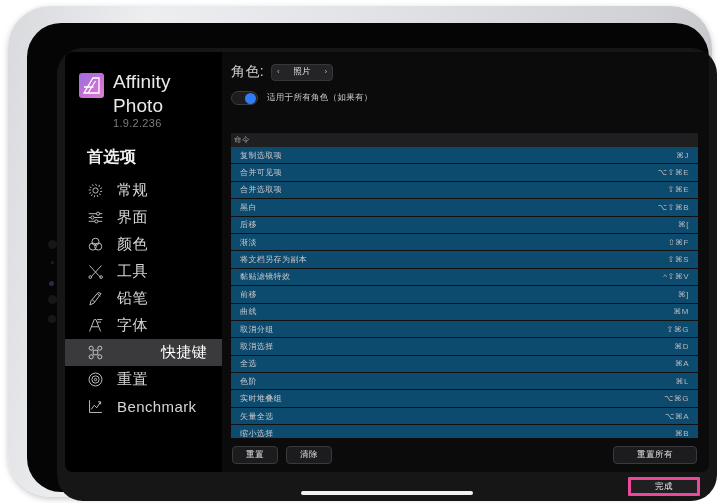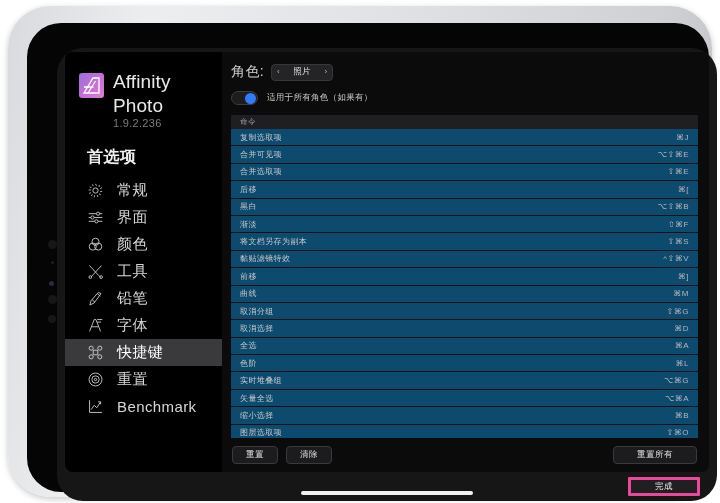--- a/index.html
+++ b/index.html
@@ -75,21 +75,21 @@
   #app-title { font-size: 19px; color: #e9e9ec; letter-spacing: .1px; line-height: 24px; }
   #app-version { font-size: 11px; color: #7d7d82; letter-spacing: .3px; margin-top: -1px; }
   #prefs-heading {
     font-size: 16px; color: #f0f0f2; font-weight: 700;
     padding: 18px 0 9px 22px; letter-spacing: .5px;
   }
   .nav-item {
     display: flex; align-items: center;
     height: 27px; padding-left: 22px;
   }
-  .nav-item.selected { background: #3a3a3c; }
+  .nav-item.selected { background: #3a3a3c; gap: 44px; }
   .nav-icon { width: 17px; height: 17px; flex: none; color: #c6c6c9; }
   .nav-icon svg { display: block; }
   .nav-label {
     margin-left: 13px; font-size: 15px; color: #d6d6d9; letter-spacing: .4px;
   }
   .nav-item.selected .nav-label { color: #ffffff; }
 
   
   #panel { flex: 1; background: #0b0b0b; padding: 10px 11px 0 9px; display: flex; flex-direction: column; }
   #role-row { display: flex; align-items: center; height: 20px; }
@@ -110,24 +110,24 @@
     position: relative; flex: none;
   }
   #toggle-knob {
     position: absolute; right: 1px; top: 1px;
     width: 11px; height: 11px; border-radius: 50%;
     background: #2f7cf6;
   }
   #toggle-label { margin-left: 9px; font-size: 8.5px; color: #c9c9cd; letter-spacing: .3px; }
 
   #list-header {
-    margin-top: 9px; height: 14px;
+    margin-top: 27px; height: 14px;
     background: #1f1f21;
     display: flex; align-items: center;
-    padding-left: 9px;
+    padding-left: 3px;
     border-radius: 1px;
   }
   #list-header span { font-size: 7.5px; color: #9a9a9f; letter-spacing: .4px; }
 
   #cmd-list { flex: 1; background: #0c4a6e; overflow: hidden; }
   .cmd-row {
     height: 17.4px;
     display: flex; align-items: center; justify-content: space-between;
     padding: 0 9px;
     border-bottom: 1px solid #111113;
@@ -333,26 +333,26 @@
               </div>
               <div class="cmd-row">
                 <span class="cmd-name">合并可见项</span>
                 <span class="cmd-key">⌥⇧⌘E</span>
               </div>
               <div class="cmd-row">
                 <span class="cmd-name">合并选取项</span>
                 <span class="cmd-key">⇧⌘E</span>
               </div>
               <div class="cmd-row">
+                <span class="cmd-name">黑白</span>
+                <span class="cmd-key">⌥⇧⌘B</span>
+              </div>
+              <div class="cmd-row">
                 <span class="cmd-name">后移</span>
                 <span class="cmd-key">⌘[</span>
-              </div>
-              <div class="cmd-row">
-                <span class="cmd-name">黑白</span>
-                <span class="cmd-key">⌥⇧⌘B</span>
               </div>
               <div class="cmd-row">
                 <span class="cmd-name">渐淡</span>
                 <span class="cmd-key">⇧⌘F</span>
               </div>
               <div class="cmd-row">
                 <span class="cmd-name">将文档另存为副本</span>
                 <span class="cmd-key">⇧⌘S</span>
               </div>
               <div class="cmd-row">

